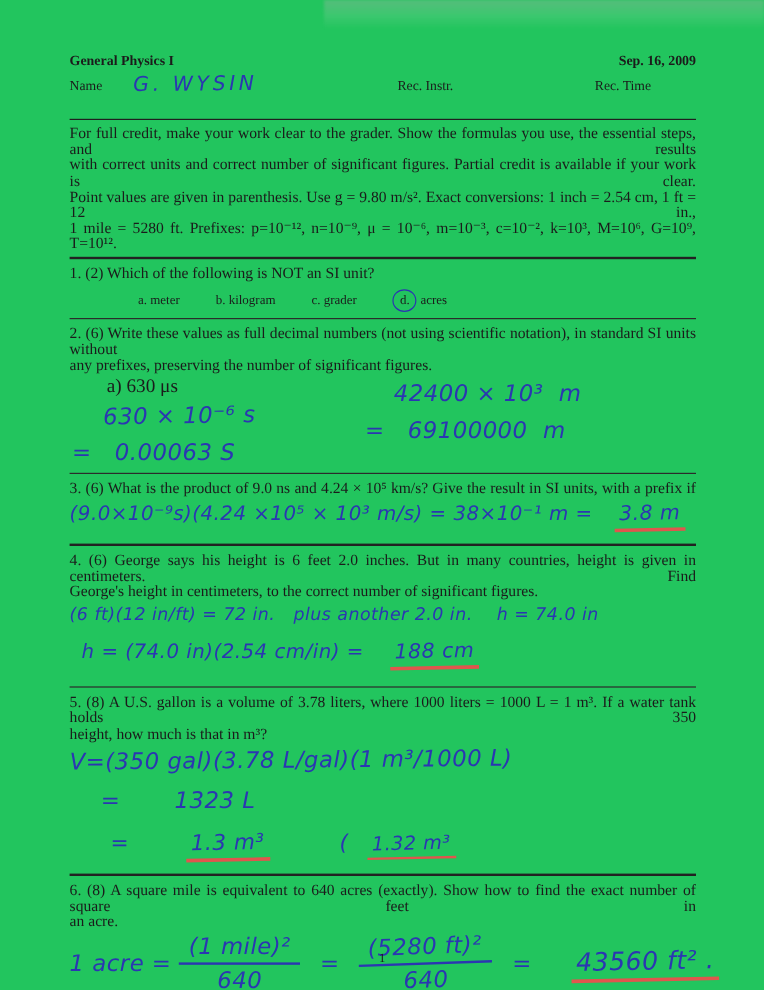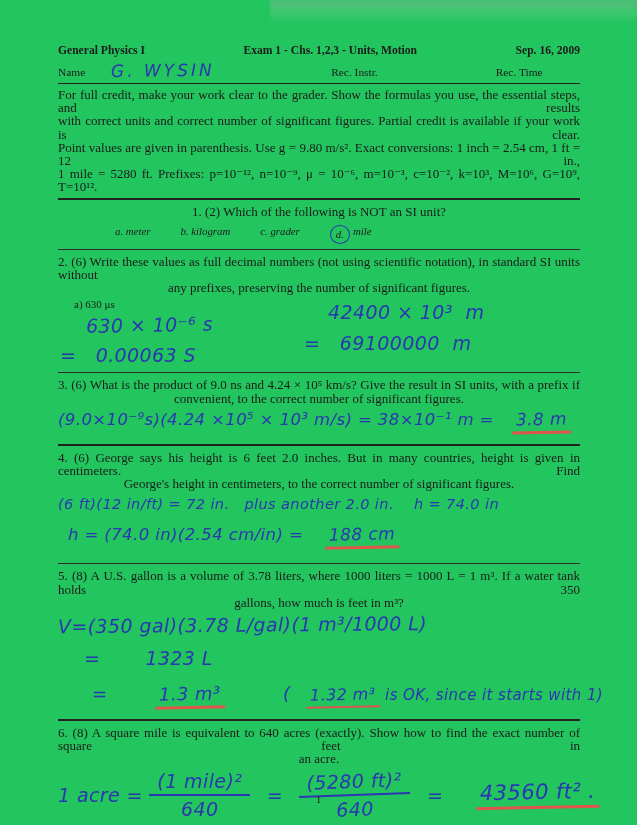--- a/index.html
+++ b/index.html
@@ -12,42 +12,42 @@
   }
   .scan-top {
     position:absolute; top:0; left:270px; right:0; height:24px;
     background:linear-gradient(180deg, rgba(170,176,170,0.38), rgba(215,217,213,0.14) 55%, rgba(255,255,255,0));
     filter:blur(1.2px);
   }
   .content { position:absolute; left:58px; top:44px; width:522px; }
   
   .hdr1 { display:flex; justify-content:space-between; font-weight:bold; font-size:11.6px; }
   .hdr2 { display:flex; align-items:baseline; font-size:11.4px;
-          border-bottom:1.3px solid #1f1f1f; padding-bottom:3px; margin-top:3px; }
+          border-bottom:1.3px solid #1f1f1f; padding-bottom:19px; margin-top:3px; }
   .hdr2 .rec-instr { margin-left:50px; }
   .hdr2 .rec-time { margin-left:118px; }
   
   .hand { font-family:"DejaVu Sans",sans-serif; font-style:italic; color:#2b36b2;
           white-space:pre; letter-spacing:0.4px; }
   .name-hand { font-size:17px; margin-left:26px; width:170px; letter-spacing:3px; transform:rotate(-0.6deg); }
   
   .ptext { font-size:13px; line-height:13.2px; }
   .jline { text-align:justify; text-align-last:justify; white-space:normal; }
-  .lline { text-align:center; }
+  .lline { text-align:left; }
   
   .rule  { border-top:1.6px solid #2b2b2b; margin-top:4px; }
   .rule.thick { border-top:2.2px solid #222; }
   
-  .opts { display:flex; font-size:10.8px; margin:7px 0 5px 57px;font-style:italic; }
+  .opts { display:flex; align-items:center; font-size:10.8px; margin:7px 0 5px 57px; }
   .opts .opt { margin-right:30px; }
   .circle-d { border:1.6px solid #2b36b2; border-radius:50%; padding:2px 5px 3px 5px; margin-right:3px; }
   
   .q2cols { display:flex; margin-top:4px; }
   .q2col-a { width:46%; } .q2col-b { width:54%; }
-  .part-label { font-size:11px; margin-left:16px; }
+  .part-label { font-size:16px; margin-left:31px; }
   .h-line { display:block; }
   
   .ru { display:inline-block; border-bottom:3px solid #e0564d; padding:0 4px 2px 4px;
         transform:rotate(-1.2deg); }
   
   .frac { display:inline-flex; flex-direction:column; align-items:center; vertical-align:middle; }
   .frac .num { padding:0 8px 2px 8px; border-bottom:2.4px solid #2b36b2; }
   .frac .den { padding-top:2px; }
   .q6row { display:flex; align-items:center; margin-top:4px; font-size:19px;font-style:italic; }
   .page-num { position:absolute; bottom:20px; left:0; width:100%; text-align:center;
@@ -56,21 +56,20 @@
 </head>
 <body>
 
 <div class="page">
   <div class="scan-top"></div>
 
   <div class="content">
 
     <div class="hdr1">
       <span>General Physics I</span>
-      <span>Exam 1 - Chs. 1,2,3 - Units, Motion</span>
       <span>Sep. 16, 2009</span>
     </div>
     <div class="hdr2">
       <span>Name</span>
       <span class="hand name-hand">G. WYSIN</span>
       <span class="rec-instr">Rec. Instr.</span>
       <span class="rec-time">Rec. Time</span>
     </div>
 
     <div class="ptext" style="margin-top:4px">
@@ -81,21 +80,21 @@
     </div>
     <div class="rule thick"></div>
 
     <div>
       <div class="ptext lline" style="margin-top:5px">1. (2) Which of the following is NOT an SI unit?</div>
       <div class="opts">
         <span class="opt">a. meter</span>
         <span class="opt">b. kilogram</span>
         <span class="opt">c. grader</span>
         <span class="circle-d">d.</span>
-        <span>mile</span>
+        <span>acres</span>
       </div>
     </div>
     <div class="rule"></div>
 
     <div>
       <div class="ptext" style="margin-top:5px">
         <div class="jline">2. (6) Write these values as full decimal numbers (not using scientific notation), in standard SI units without</div>
         <div class="lline">any prefixes, preserving the number of significant figures.</div>
       </div>
       <div class="q2cols">
@@ -108,21 +107,20 @@
           <span class="hand h-line" style="font-size:19px; margin:3px 0 0 30px">42400 × 10³  m</span>
           <span class="hand h-line" style="font-size:19px; margin:9px 0 0 6px">=   69100000  m</span>
         </div>
       </div>
     </div>
     <div class="rule" style="margin-top:6px"></div>
 
     <div>
       <div class="ptext" style="margin-top:5px">
         <div class="jline">3. (6) What is the product of 9.0 ns and 4.24 × 10⁵ km/s?  Give the result in SI units, with a prefix if</div>
-        <div class="lline">convenient, to the correct number of significant figures.</div>
       </div>
       <div style="margin-top:4px">
         <span class="hand" style="font-size:16.5px">(9.0×10⁻⁹s)(4.24 ×10⁵ × 10³ m/s) = 38×10⁻¹ m =</span>
         <span class="hand ru" style="font-size:17px; margin-left:14px">3.8 m</span>
       </div>
     </div>
     <div class="rule thick" style="margin-top:10px"></div>
 
     <div>
       <div class="ptext" style="margin-top:5px">
@@ -133,30 +131,29 @@
       <div style="margin:12px 0 0 10px">
         <span class="hand" style="font-size:16.5px">h = (74.0 in)(2.54 cm/in) =</span>
         <span class="hand ru" style="font-size:17px; margin-left:18px">188 cm</span>
       </div>
     </div>
     <div class="rule" style="margin-top:14px"></div>
 
     <div>
       <div class="ptext" style="margin-top:5px">
         <div class="jline">5. (8) A U.S. gallon is a volume of 3.78 liters, where 1000 liters = 1000 L = 1 m³. If a water tank holds 350</div>
-        <div class="lline">gallons, how much is feet in m³?</div>
+        <div class="lline">height, how much is that in m³?</div>
       </div>
       <span class="hand h-line" style="font-size:19px; margin-top:4px; transform:rotate(-0.5deg)">V=(350 gal)(3.78 L/gal)(1 m³/1000 L)</span>
       <span class="hand h-line" style="font-size:19px; margin:12px 0 0 26px">=       1323 L</span>
       <div style="margin:14px 0 0 34px; display:flex; align-items:baseline">
         <span class="hand" style="font-size:18px">=</span>
         <span class="hand ru" style="font-size:18px; margin-left:48px">1.3 m³</span>
         <span class="hand" style="font-size:18px; margin-left:58px">(</span>
         <span class="hand ru" style="font-size:16px; margin-left:16px; border-bottom-width:2.5px">1.32 m³</span>
-        <span class="hand" style="font-size:15px"> is OK, since it starts with 1)</span>
       </div>
     </div>
     <div class="rule thick" style="margin-top:10px"></div>
 
     <div>
       <div class="ptext" style="margin-top:5px">
         <div class="jline">6. (8) A square mile is equivalent to 640 acres (exactly). Show how to find the exact number of square feet in</div>
         <div class="lline">an acre.</div>
       </div>
       <div class="q6row hand">

